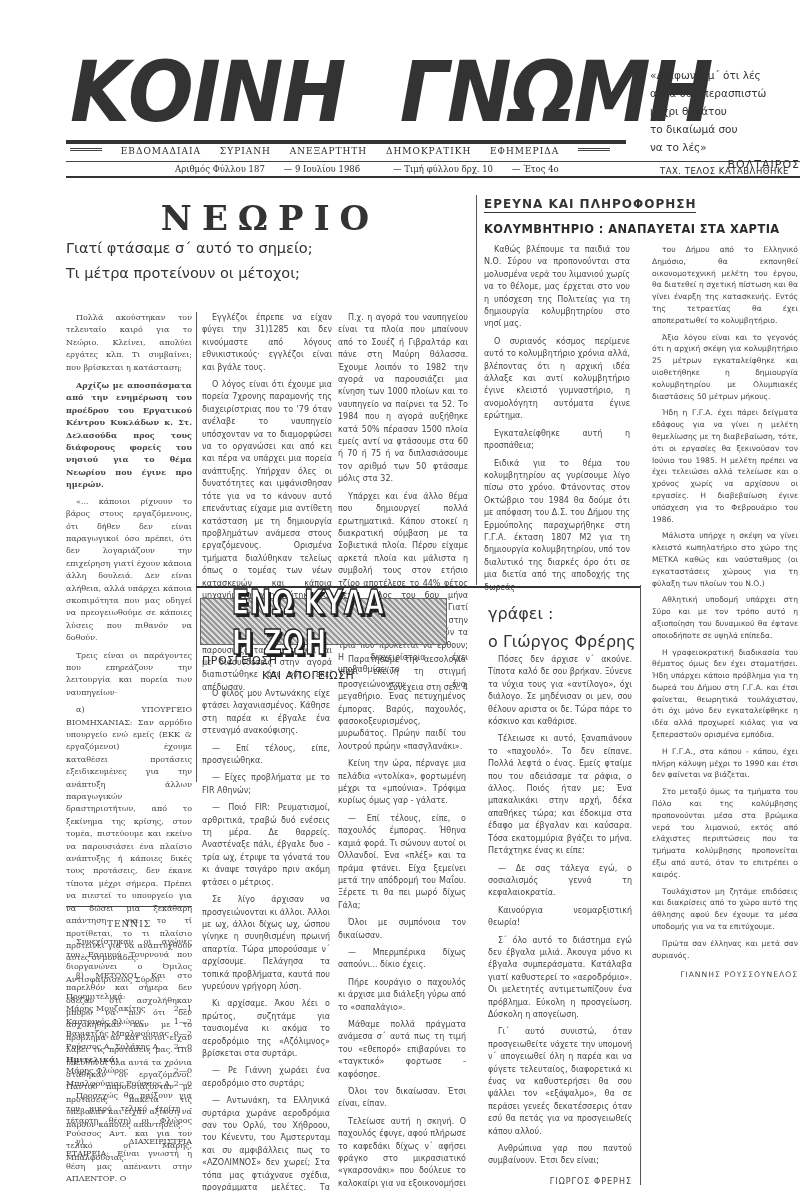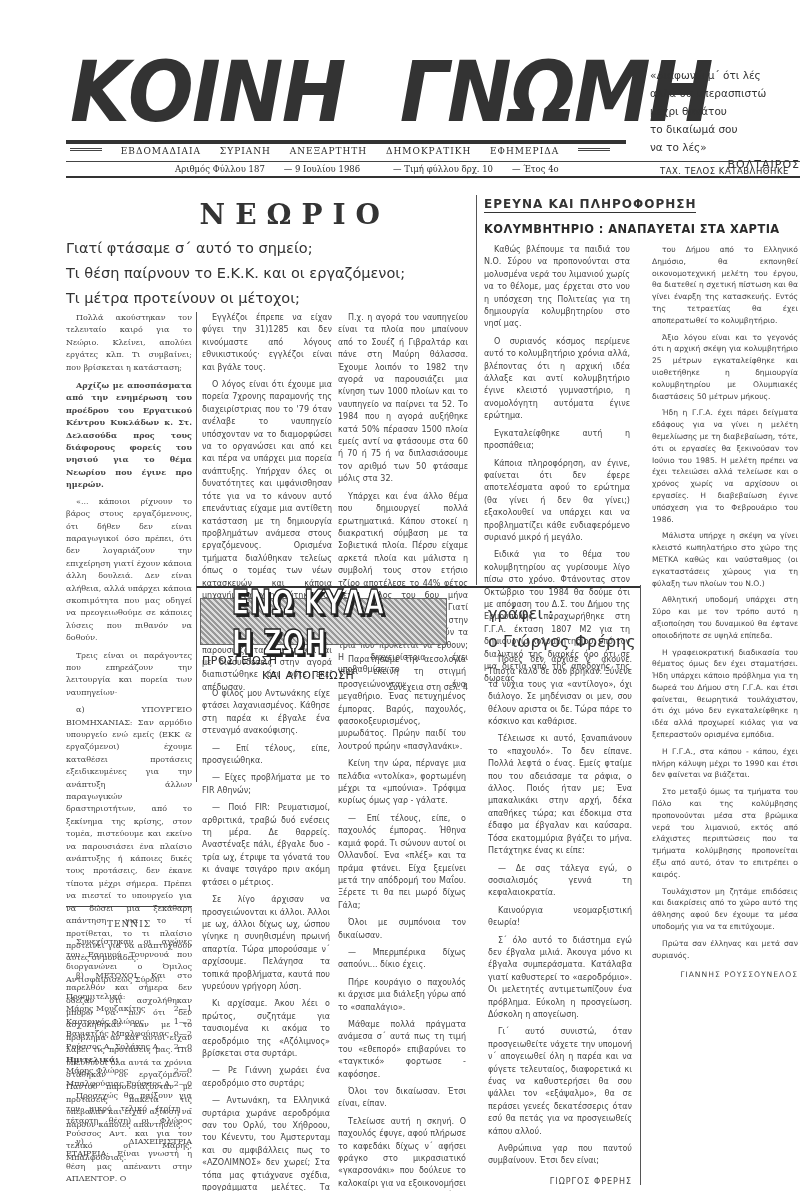--- a/index.html
+++ b/index.html
@@ -9,21 +9,21 @@
   .logo{font-family:"DejaVu Sans",sans-serif;font-weight:900;font-style:italic;font-size:84px;letter-spacing:-2px;color:#333;line-height:80px;transform:scaleX(0.92);transform-origin:left;white-space:nowrap;}
   .logo span{display:inline-block;margin-right:60px;}
   .rule-thick{position:absolute;height:4px;background:#333;}
   .rule-thin{position:absolute;height:1px;background:#444;}
   .subtitle{left:70px;top:146px;width:540px;font-family:"DejaVu Serif",serif;font-size:9px;letter-spacing:1px;display:flex;justify-content:space-between;align-items:center;}
   .subtitle .bar{display:inline-block;width:32px;border-top:3px double #444;height:3px;}
   .issueline{left:70px;top:164px;width:730px;font-family:"DejaVu Serif",serif;font-size:8.5px;display:flex;gap:19px;}
   .quote{left:650px;top:66px;width:150px;font-size:10.5px;line-height:18px;color:#333;}
   .quote .auth{text-align:right;font-size:11px;letter-spacing:1px;}
   .notice{left:660px;top:166px;font-size:8.5px;letter-spacing:0.5px;}
-  .head-neorio{left:150px;top:198px;width:240px;text-align:right;font-family:"DejaVu Serif",serif;font-weight:bold;font-size:28px;letter-spacing:10px;color:#333;}
+  .head-neorio{left:150px;top:198px;width:240px;text-align:center;font-family:"DejaVu Serif",serif;font-weight:bold;font-size:34px;letter-spacing:10px;color:#333;}
   .deck{left:66px;top:236px;width:400px;font-size:14.5px;line-height:25px;color:#333;}
   .col{position:absolute;font-size:8px;line-height:12.4px;text-align:justify;color:#444;}
   .col p{margin:0 0 5px 0;text-indent:10px;}
   .serif{font-family:"DejaVu Serif",serif;}
   .vrule{position:absolute;width:1px;background:#555;}
   .section-lbl{left:484px;top:197px;font-size:12px;letter-spacing:1px;font-weight:bold;color:#333;border-bottom:1.5px solid #333;padding-bottom:1px;}
   .kolym{left:484px;top:221px;font-family:"DejaVu Sans",sans-serif;font-weight:bold;font-size:13px;letter-spacing:0.5px;transform:scaleX(0.88);transform-origin:left;white-space:nowrap;}
   .cont{text-align:right;}
   .banner{left:200px;top:598px;width:245px;height:45px;background:repeating-linear-gradient(45deg,#999 0 2px,#ddd 2px 4px);border:1px solid #666;display:flex;align-items:center;justify-content:center;}
   .banner span{font-family:"DejaVu Sans",sans-serif;font-weight:900;font-size:34px;color:#fff;letter-spacing:1px;-webkit-text-stroke:1.5px #222;text-shadow:3px 3px 0 #222;transform:scaleX(0.75);}
@@ -69,21 +69,20 @@
   <div>μέχρι θανάτου</div>
   <div>το δικαίωμά σου</div>
   <div>να το λές»</div>
   <div class="auth">ΒΟΛΤΑΙΡΟΣ</div>
 </div>
 <div class="abs notice">ΤΑΧ. ΤΕΛΟΣ ΚΑΤΑΒΛΗΘΗΚΕ</div>
 
 <div class="abs head-neorio">ΝΕΩΡΙΟ</div>
 <div class="abs deck">
   <div>Γιατί φτάσαμε σ΄ αυτό το σημείο;</div>
-  <div>Τι θέση παίρνουν το Ε.Κ.Κ. και οι εργαζόμενοι;</div>
   <div>Τι μέτρα προτείνουν οι μέτοχοι;</div>
 </div>
 
 <div class="col serif" style="left:66px;top:312px;width:126px;">
   <p>Πολλά ακούστηκαν τον τελευταίο καιρό για το Νεώριο. Κλείνει, απολύει εργάτες κλπ. Τι συμβαίνει; που βρίσκεται η κατάσταση;</p>
   <p style="font-weight:bold">Αρχίζω με αποσπάσματα από την ενημέρωση του προέδρου του Εργατικού Κέντρου Κυκλάδων κ. Στ. Δελασούδα προς τους διάφορους φορείς του νησιού για το θέμα Νεωρίου που έγινε προ ημερών.</p>
   <p>«... κάποιοι ρίχνουν το βάρος στους εργαζόμενους, ότι δήθεν δεν είναι παραγωγικοί όσο πρέπει, ότι δεν λογαριάζουν την επιχείρηση γιατί έχουν κάποια άλλη δουλειά. Δεν είναι αλήθεια, αλλά υπάρχει κάποια σκοπιμότητα που μας οδηγεί να πρεογειωθούμε σε κάποιες λύσεις που πιθανόν να δοθούν.</p>
   <p>Τρεις είναι οι παράγοντες που επηρεάζουν την λειτουργία και πορεία των ναυπηγείων·</p>
   <p>α) ΥΠΟΥΡΓΕΙΟ ΒΙΟΜΗΧΑΝΙΑΣ: Σαν αρμόδιο υπουργείο ενώ εμείς (ΕΚΚ &amp; εργαζόμενοι) έχουμε καταθέσει προτάσεις εξειδικευμένες για την ανάπτυξη άλλων παραγωγικών δραστηριοτήτων, από το ξεκίνημα της κρίσης, στον τομέα, πιστεύουμε και εκείνο να παρουσιάσει ένα πλαίσιο ανάπτυξης ή κάποιες δικές τους προτάσεις, δεν έκανε τίποτα μέχρι σήμερα. Πρέπει να πιεστεί το υπουργείο για να δώσει μια ξεκάθαρη απάντηση για το τί προτίθεται, το τι πλαίσιο προτείνει για να αναπτυχθούν αυτές οι μονάδες.</p>
   <p>β) ΜΕΤΟΧΟΙ. Και στο παρελθόν και σήμερα δεν όδεζαν ότι ασχολήθηκαν μπορώ να πω ότι δεν ασχολήθηκαν καν με το πρόβλημα αν και αυτοί είχαν λάβει τις προτάσεις μας. Πιο υπεύθυνοι όλα αυτά τα χρόνια στάθηκαν οι εργαζόμενοι. Παντού παρουσιάζονταν με προτάσεις πακέτα τις υπέβαλαν και είχαν αξίωση να πάρουν κάποιες απαντήσεις.</p>
@@ -101,21 +100,20 @@
   <div class="cont">Συνέχεια στη σελ. 4</div>
 </div>
 
 <div class="vrule" style="left:476px;top:195px;height:390px;"></div>
 <div class="abs section-lbl">ΕΡΕΥΝΑ ΚΑΙ ΠΛΗΡΟΦΟΡΗΣΗ</div>
 <div class="abs kolym">ΚΟΛΥΜΒΗΤΗΡΙΟ : ΑΝΑΠΑΥΕΤΑΙ ΣΤΑ ΧΑΡΤΙΑ</div>
 <div class="col" style="left:484px;top:244px;width:146px;">
   <p>Καθώς βλέπουμε τα παιδιά του Ν.Ο. Σύρου να προπονούνται στα μολυσμένα νερά του λιμανιού χωρίς να το θέλομε, μας έρχεται στο νου η υπόσχεση της Πολιτείας για τη δημιουργία κολυμβητηρίου στο νησί μας.</p>
   <p>Ο συριανός κόσμος περίμενε αυτό το κολυμβητήριο χρόνια αλλά, βλέποντας ότι η αρχική ιδέα άλλαξε και αντί κολυμβητήριο έγινε κλειστό γυμναστήριο, η ανομολόγητη αυτόματα έγινε ερώτημα.</p>
   <p>Εγκαταλείφθηκε αυτή η προσπάθεια;</p>
-  <p>Κάποια πληροφόρηση, αν έγινε, φαίνεται ότι δεν έφερε αποτελέσματα αφού το ερώτημα (θα γίνει ή δεν θα γίνει;) εξακολουθεί να υπάρχει και να προβληματίζει κάθε ενδιαφερόμενο συριανό μικρό ή μεγάλο.</p>
   <p>Ειδικά για το θέμα του κολυμβητηρίου ας γυρίσουμε λίγο πίσω στο χρόνο. Φτάνοντας στον Οκτώβριο του 1984 θα δούμε ότι με απόφαση του Δ.Σ. του Δήμου της Ερμούπολης παραχωρήθηκε στη Γ.Γ.Α. έκταση 1807 Μ2 για τη δημιουργία κολυμβητηρίου, υπό τον διαλυτικό της διαρκές όρο ότι σε μια διετία από της αποδοχής της δωρεάς</p>
 </div>
 <div class="vrule" style="left:640px;top:585px;height:600px;"></div>
 <div class="col" style="left:652px;top:244px;width:146px;font-size:7.6px;line-height:11.8px;">
   <p>του Δήμου από το Ελληνικό Δημόσιο, θα εκπονηθεί οικονομοτεχνική μελέτη του έργου, θα διατεθεί η σχετική πίστωση και θα γίνει έναρξη της κατασκευής. Εντός της τετραετίας θα έχει αποπερατωθεί το κολυμβητήριο.</p>
   <p>Άξιο λόγου είναι και το γεγονός ότι η αρχική σκέψη για κολυμβητήριο 25 μέτρων εγκαταλείφθηκε και υιοθετήθηκε η δημιουργία κολυμβητηρίου με Ολυμπιακές διαστάσεις 50 μέτρων μήκους.</p>
   <p>Ήδη η Γ.Γ.Α. έχει πάρει δείγματα εδάφους για να γίνει η μελέτη θεμελίωσης με τη διαβεβαίωση, τότε, ότι οι εργασίες θα ξεκινούσαν τον Ιούνιο του 1985. Η μελέτη πρέπει να έχει τελειώσει αλλά τελείωσε και ο χρόνος χωρίς να αρχίσουν οι εργασίες. Η διαβεβαίωση έγινε υπόσχεση για το Φεβρουάριο του 1986.</p>
   <p>Μάλιστα υπήρχε η σκέψη να γίνει κλειστό κωπηλατήριο στο χώρο της ΜΕΤΚΑ καθώς και ναύσταθμος (οι εγκαταστάσεις χώρους για τη φύλαξη των πλοίων του Ν.Ο.)</p>
   <p>Αθλητική υποδομή υπάρχει στη Σύρο και με τον τρόπο αυτό η αξιοποίηση του δυναμικού θα έφτανε οποιοδήποτε σε υψηλά επίπεδα.</p>
   <p>Η γραφειοκρατική διαδικασία του θέματος όμως δεν έχει σταματήσει. Ήδη υπάρχει κάποιο πρόβλημα για τη δωρεά του Δήμου στη Γ.Γ.Α. και έτσι φαίνεται, θεωρητικά τουλάχιστον, ότι όχι μόνο δεν εγκαταλείφθηκε η ιδέα αλλά προχωρεί κιόλας για να ξεπεραστούν ορισμένα εμπόδια.</p>

